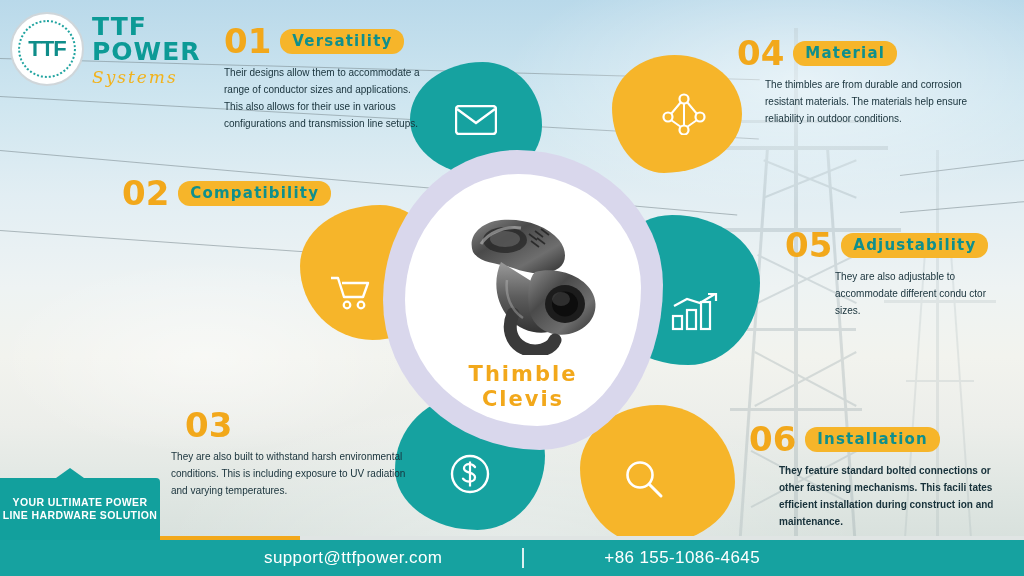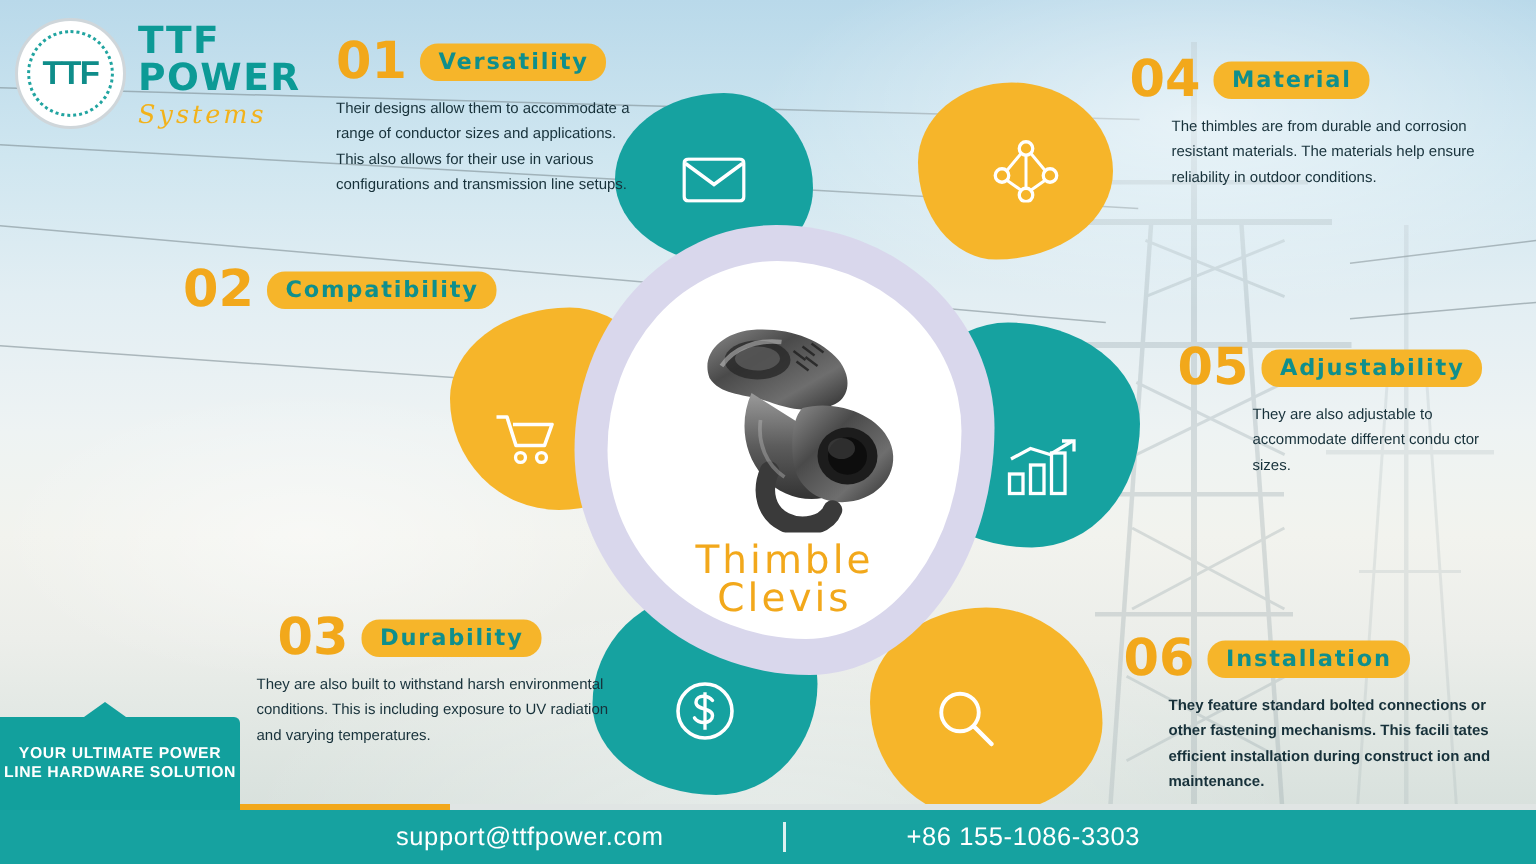--- a/index.html
+++ b/index.html
@@ -70,21 +70,21 @@
     border-radius:48% 52% 44% 56% / 50% 45% 55% 50%;
   }
   #blob-white {
     position:absolute; left:22px; top:24px; right:22px; bottom:24px;
     background:#ffffff;
     border-radius:48% 52% 44% 56% / 50% 45% 55% 50%;
   }
   #center-label {
     position:absolute; left:0; right:0; bottom:38px; text-align:center;
     font-family:"DejaVu Sans", sans-serif;
-    font-weight:normal; font-size:26px; line-height:25px;
+    font-weight:bold; font-size:21px; line-height:25px;
     letter-spacing:2px; color:#f2a81b;
   }
   #clevis-img { position:absolute; left:60px; top:60px; width:170px; height:145px; }
 
   
   .iconblob { position:absolute; display:flex; align-items:center; justify-content:center; }
   .iconblob svg { display:block; }
 
   
   .item { position:absolute; }
@@ -325,26 +325,25 @@
 <div class="item" style="left:122px; top:176px; width:210px;">
   <div style="display:flex; align-items:center; gap:9px;">
     <span class="num">02</span>
     <span class="pill">Compatibility</span>
   </div>
 </div>
 
 <div class="item" style="left:185px; top:408px; width:230px;">
   <div style="display:flex; align-items:center; gap:9px;">
     <span class="num">03</span>
-    <span class="pill">Durability</span>
   </div>
   <div class="body" style="margin-top:6px; margin-left:-14px; width:240px;">They are also built to withstand harsh environmental conditions. This is including exposure to UV radiation and varying temperatures.</div>
 </div>
 
-<div class="item" style="left:737px; top:36px; width:215px;margin-left:16px;">
+<div class="item" style="left:737px; top:36px; width:215px;">
   <div style="display:flex; align-items:center; gap:9px;">
     <span class="num">04</span>
     <span class="pill">Material</span>
   </div>
   <div class="body" style="margin-top:6px; margin-left:28px; width:206px;">The thimbles are from durable and corrosion resistant materials. The materials help ensure reliability in outdoor conditions.</div>
 </div>
 
 <div class="item" style="left:785px; top:228px; width:240px;">
   <div style="display:flex; align-items:center; gap:9px;">
     <span class="num">05</span>
@@ -360,14 +359,14 @@
   </div>
   <div class="body" style="margin-top:6px; margin-left:30px; width:235px;font-weight:bold;">They feature standard bolted connections or other fastening mechanisms. This facili tates efficient installation during construct ion and maintenance.</div>
 </div>
 
 <div id="tagline-bar"></div>
 <div id="tagline">YOUR ULTIMATE POWER LINE HARDWARE SOLUTION</div>
 
 <div id="ribbon">
   <span class="txt">support@ttfpower.com</span>
   <span class="divider"></span>
-  <span class="txt">+86 155-1086-3303</span>
+  <span class="txt">+86 155-1086-4645</span>
 </div>
 
 </body></html>

